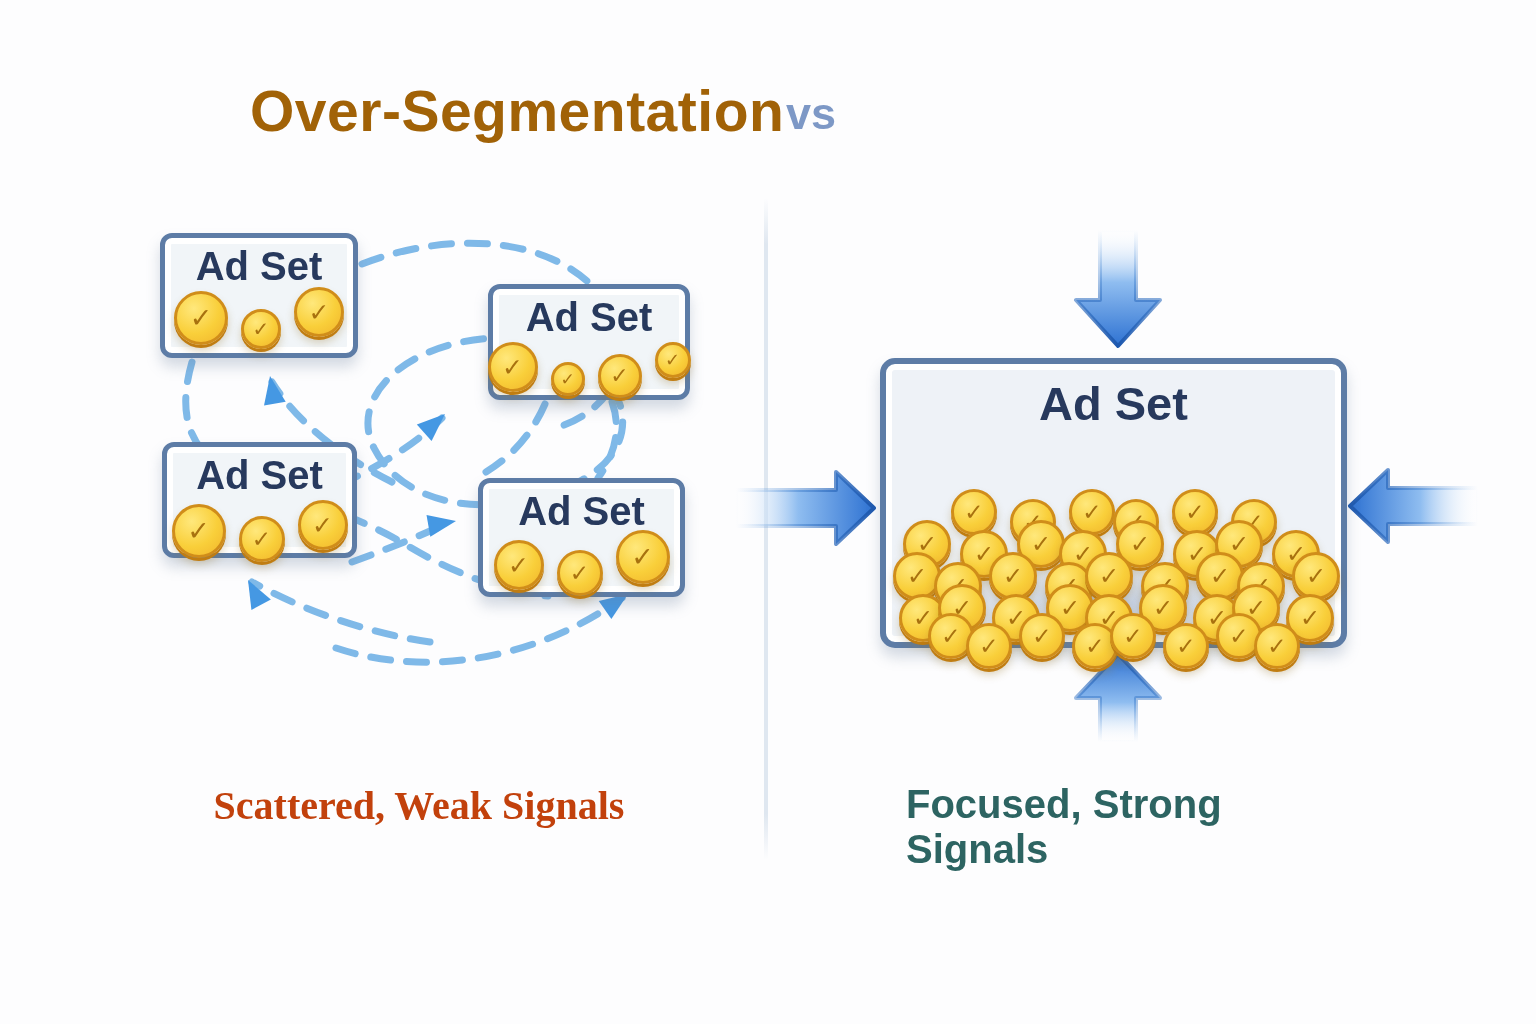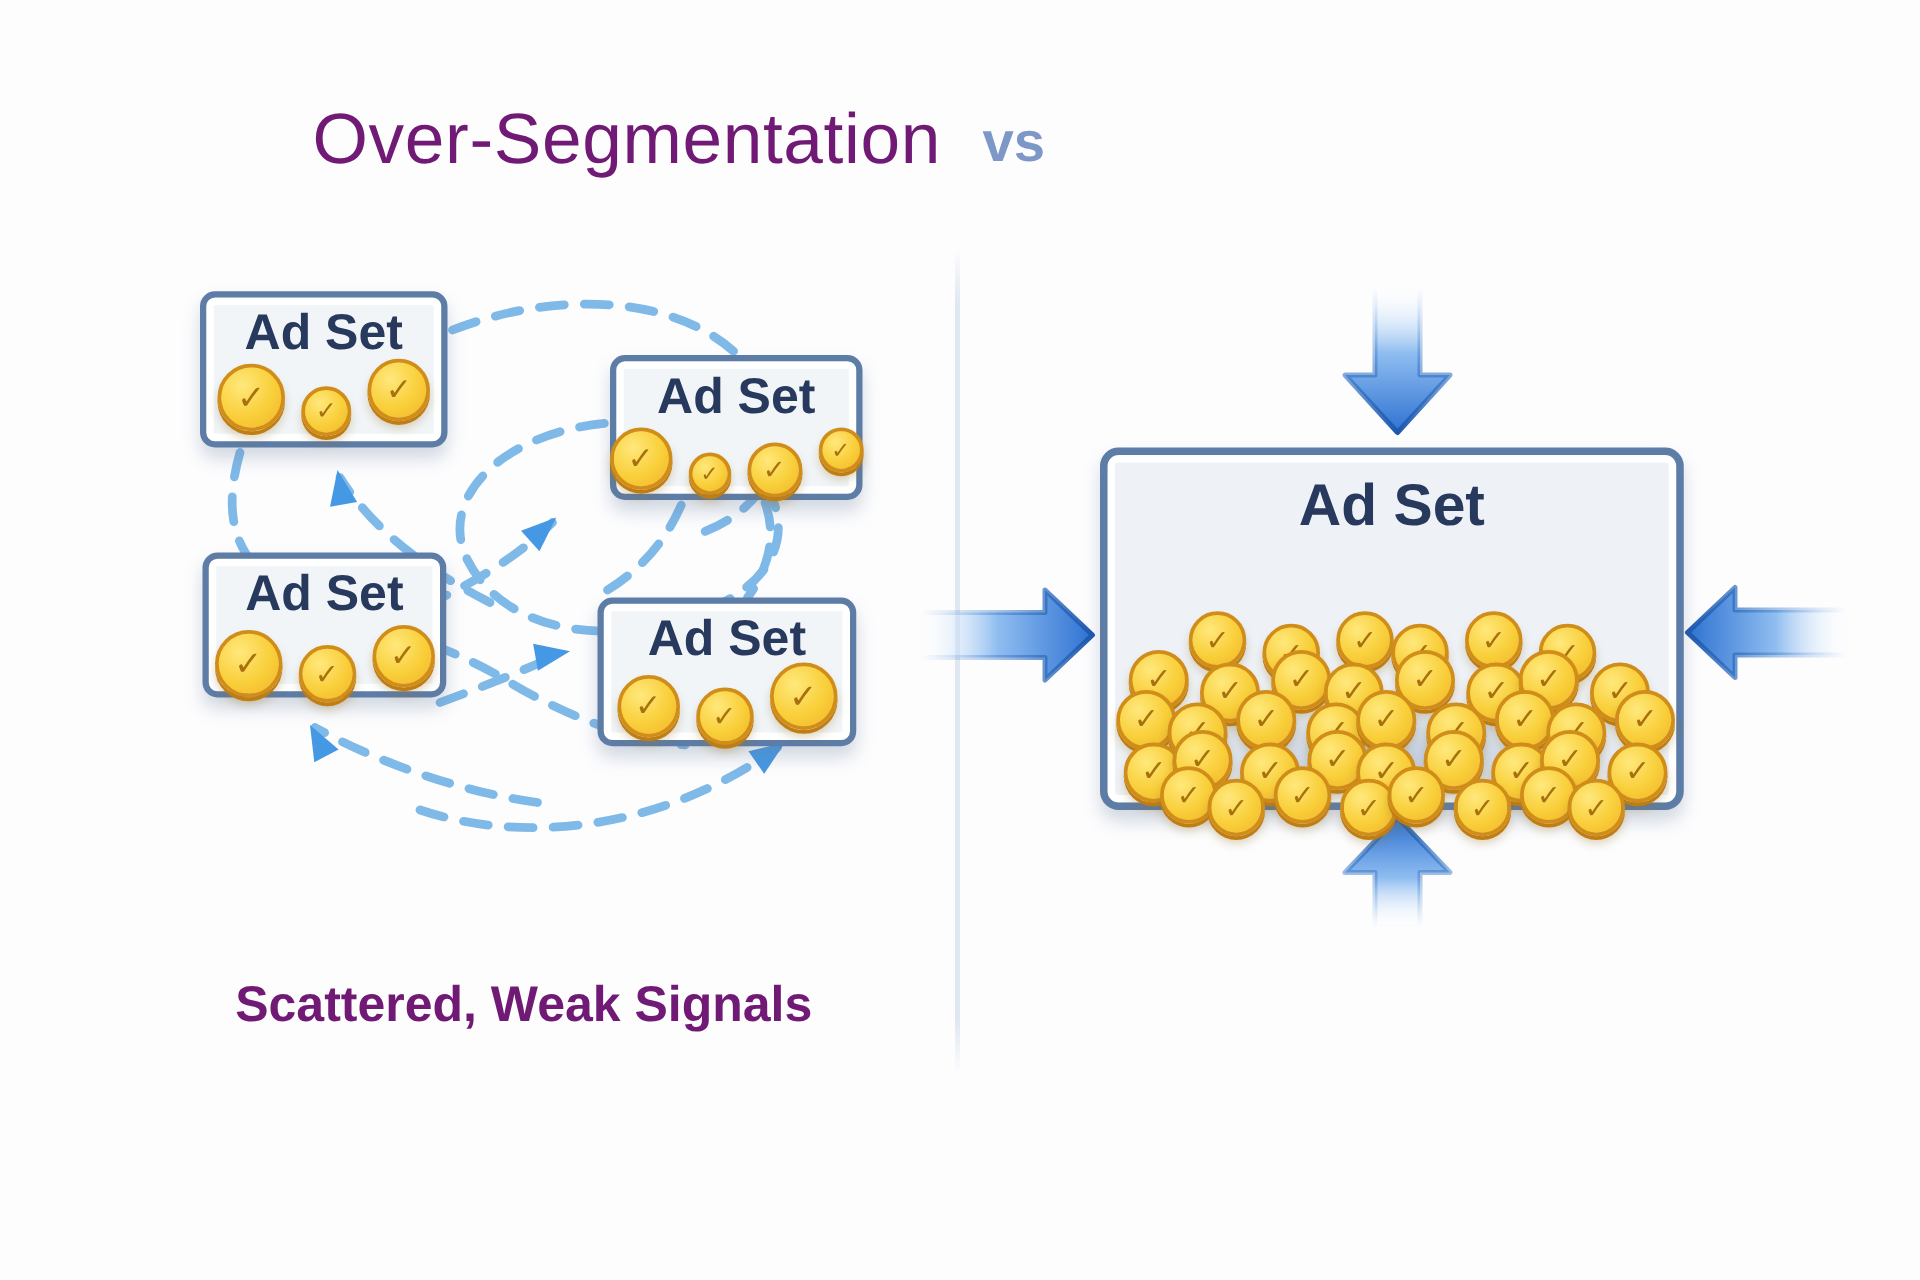--- a/index.html
+++ b/index.html
@@ -2,21 +2,21 @@
 <html><head>
 <meta charset="utf-8">
 <style>
   html,body{margin:0;padding:0;background:#ffffff;}
   .stage{
     position:relative;width:1536px;height:1024px;overflow:hidden;
     background:#fdfdfe;
     font-family:"Liberation Sans","DejaVu Sans",sans-serif;
   }
   
-  .title-left{position:absolute;left:250px;top:78px;font-size:57px;font-weight:normal;color:#701a75;letter-spacing:.5px;}
+  .title-left{position:absolute;left:250px;top:78px;font-size:57px;font-weight:bold;color:#a16207;letter-spacing:.5px;}
   .title-vs{position:absolute;left:786px;top:88px;font-size:45px;font-weight:bold;color:#7d98c6;}
   .title-right{position:absolute;left:864px;top:78px;font-size:57px;font-weight:bold;color:#4d7f68;letter-spacing:.5px;}
   
   .divider{position:absolute;left:764px;top:198px;width:4px;height:662px;border-radius:3px;
     background:linear-gradient(to bottom,rgba(223,231,240,0),#dfe7f0 7%,#dfe7f0 93%,rgba(223,231,240,0));}
   
   .adset-box{
     position:absolute;border:5px solid #5d7ca6;border-radius:12px;background:#f1f5f8;
     box-shadow:inset 0 0 0 6px #ffffff,0 9px 14px rgba(105,125,155,.28);
     box-sizing:border-box;
@@ -37,21 +37,21 @@
   .big-box{left:880px;top:358px;width:467px;height:290px;border-width:6px;border-radius:15px;background:#eef2f7;}
   .big-box .adset-label{font-size:47px;margin-top:12px;}
   .pile{position:absolute;left:8px;top:52px;width:440px;height:236px;}
   .pile .coin{position:absolute;}
   .pile-shadow{position:absolute;left:5px;top:140px;width:430px;height:100px;border-radius:50%;
     background:radial-gradient(ellipse at center,rgba(140,160,195,.45),rgba(140,160,195,0) 70%);}
   
   .overlay{position:absolute;left:0;top:0;width:1536px;height:1024px;pointer-events:none;}
   
   .caption{position:absolute;top:782px;transform:translateX(-50%);font-size:40px;font-weight:bold;}
-  .caption-left{left:419px;color:#701a75;}
+  .caption-left{left:419px;color:#c2410c;font-family:Liberation Serif, serif;}
   .caption-right{left:1116px;color:#2d6462;}
 </style>
 </head>
 <body>
 
 <div class="stage">
 
   <div class="title-left">Over-Segmentation</div>
   <div class="title-vs">vs</div>
 
@@ -205,14 +205,15 @@
         <div class="coin" style="height: 46px; width: 46px; font-size: 23px; left: 125px; top: 197px; z-index: 6;">✓</div>
         <div class="coin" style="height: 46px; width: 46px; font-size: 23px; left: 178px; top: 207px; z-index: 6;">✓</div>
         <div class="coin" style="height: 46px; width: 46px; font-size: 23px; left: 216px; top: 197px; z-index: 6;">✓</div>
         <div class="coin" style="height: 46px; width: 46px; font-size: 23px; left: 269px; top: 207px; z-index: 6;">✓</div>
         <div class="coin" style="height: 46px; width: 46px; font-size: 23px; left: 322px; top: 197px; z-index: 6;">✓</div>
         <div class="coin" style="height: 46px; width: 46px; font-size: 23px; left: 360px; top: 207px; z-index: 6;">✓</div>
       </div>
   </div>
 
   <div class="caption caption-left">Scattered, Weak Signals</div>
+  <div class="caption caption-right">Focused, Strong Signals</div>
 
 </div>
 
 </body></html>

